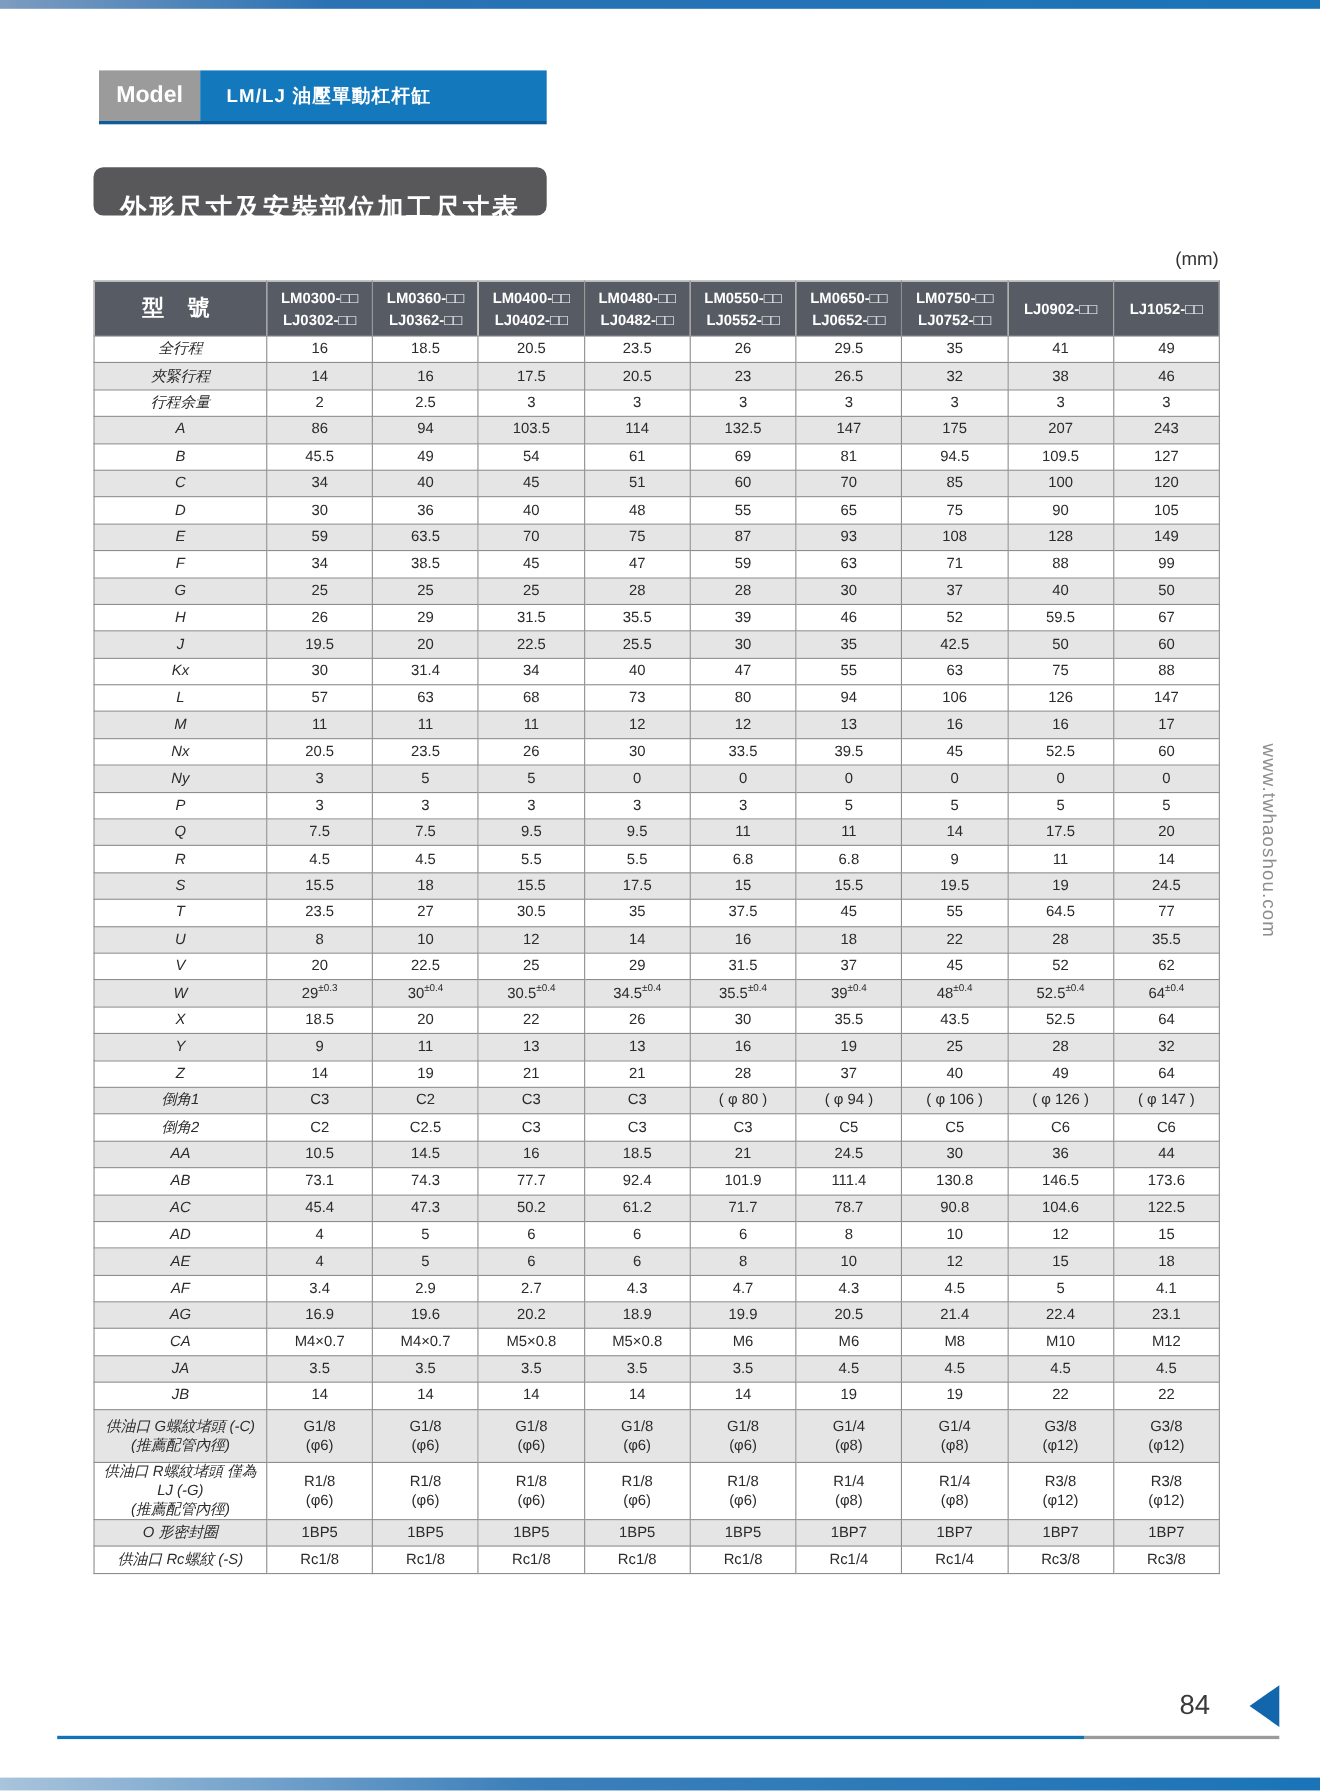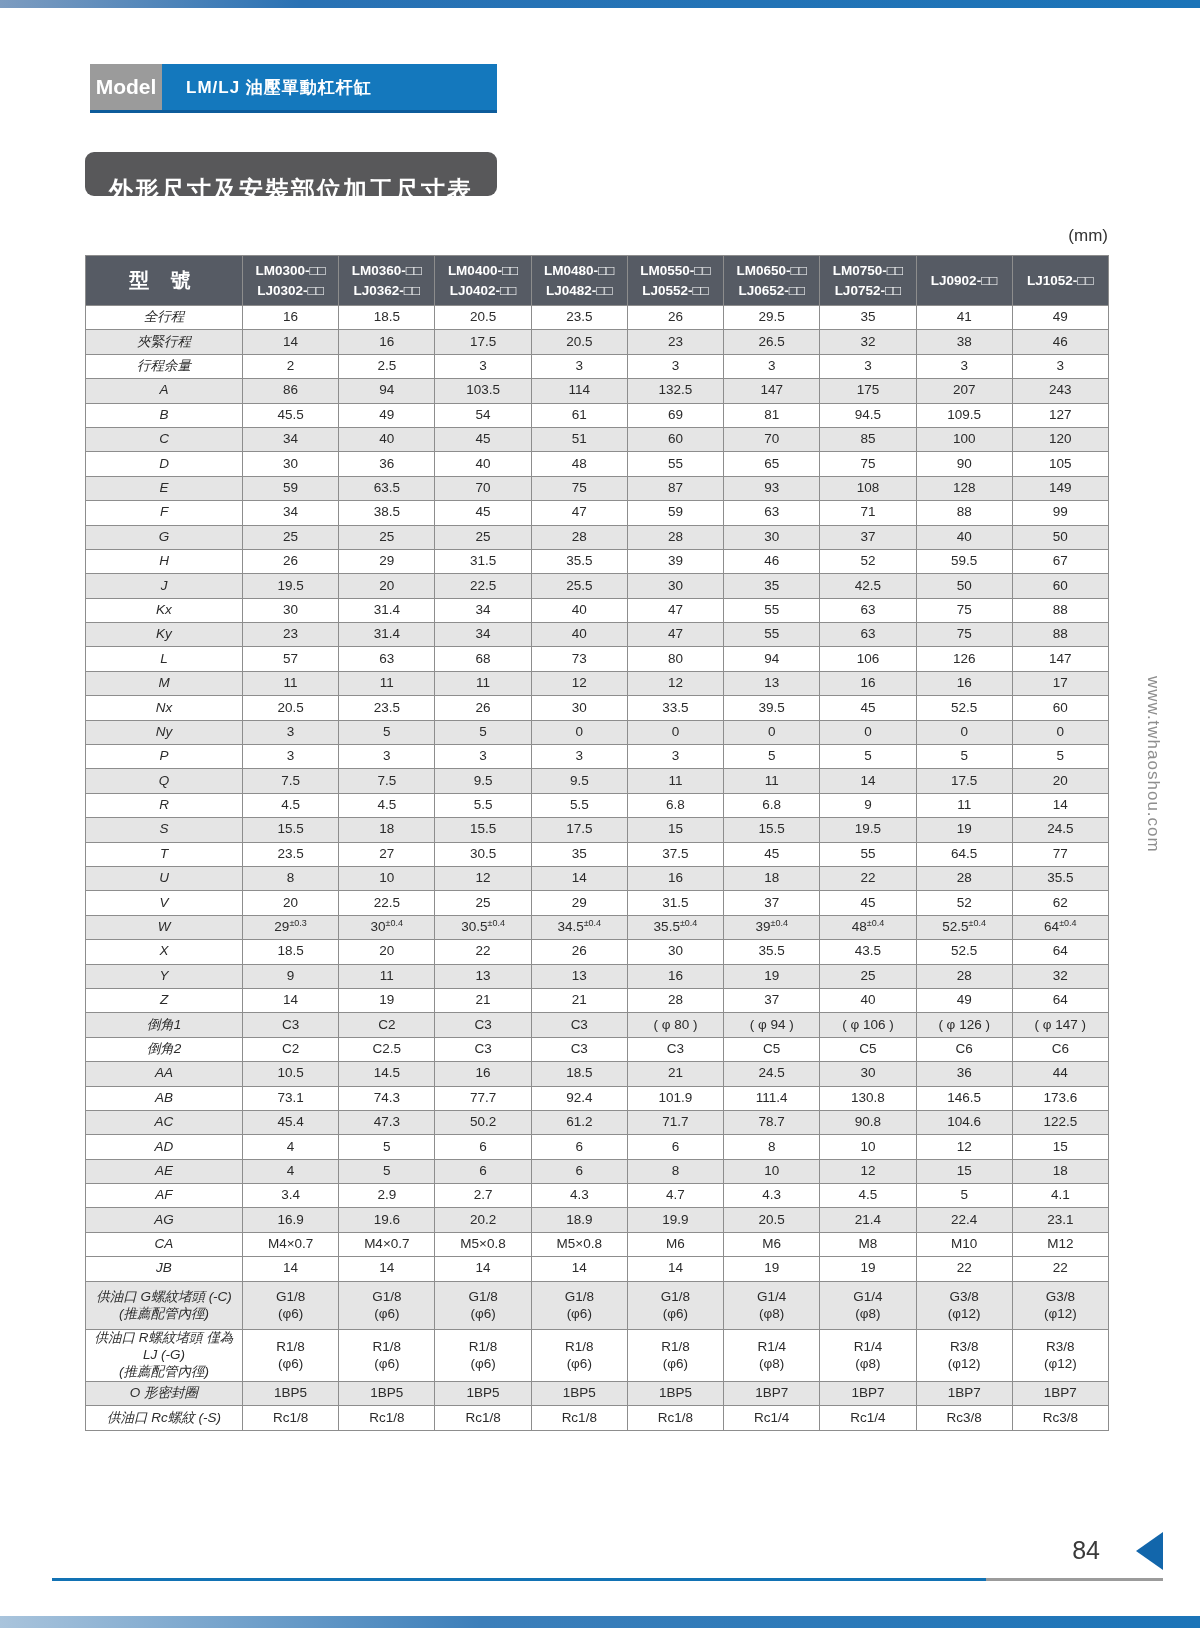--- a/index.html
+++ b/index.html
@@ -7,21 +7,21 @@
   body { font-family:"Liberation Sans","DejaVu Sans",sans-serif; }
   .page { position:relative; width:1200px; height:1628px; background:#fff; overflow:hidden; }
 
   .top-bar { position:absolute; left:0; top:0; width:1200px; height:8px;
              background:linear-gradient(90deg,#7d9cc0 0%, #2a72b4 25%, #1b74b8 100%); }
   .bottom-bar { position:absolute; left:0; bottom:0; width:1200px; height:12px;
              background:linear-gradient(90deg,#a9c4dc 0%, #3c7fba 40%, #1b74b8 100%); }
 
   .model-header { position:absolute; left:90px; top:64px; width:407px; height:49px;
                   display:flex; border-bottom:3px solid #0d5c9b; }
-  .model-tab { width:72px; background:#9b9b9b; color:#fff; font-weight:bold; font-size:21px;
+  .model-tab { width:92px; background:#9b9b9b; color:#fff; font-weight:bold; font-size:21px;
                display:flex; align-items:center; justify-content:center; }
   .model-title { flex:1; background:#1478bd; color:#fff; font-weight:bold; font-size:17px;
                  display:flex; align-items:center; padding-left:24px; letter-spacing:1px; }
 
   .section-title { position:absolute; left:85px; top:152px; height:44px; line-height:44px;
                    padding:16px 24px; background:#58585a; color:#fff; font-weight:bold;
                    font-size:24px; border-radius:9px; letter-spacing:2px; }
 
   .unit-label { position:absolute; left:1008px; top:226px; width:100px; text-align:right;
                 font-size:17px; color:#333; }
@@ -250,32 +250,20 @@
           <td>30</td>
           <td>31.4</td>
           <td>34</td>
           <td>40</td>
           <td>47</td>
           <td>55</td>
           <td>63</td>
           <td>75</td>
           <td>88</td>
         </tr>
-        <tr class="alt">
-          <td class="row-label">Ky</td>
-          <td>23</td>
-          <td>31.4</td>
-          <td>34</td>
-          <td>40</td>
-          <td>47</td>
-          <td>55</td>
-          <td>63</td>
-          <td>75</td>
-          <td>88</td>
-        </tr>
         <tr>
           <td class="row-label">L</td>
           <td>57</td>
           <td>63</td>
           <td>68</td>
           <td>73</td>
           <td>80</td>
           <td>94</td>
           <td>106</td>
           <td>126</td>
@@ -562,20 +550,32 @@
           <td>M4×0.7</td>
           <td>M4×0.7</td>
           <td>M5×0.8</td>
           <td>M5×0.8</td>
           <td>M6</td>
           <td>M6</td>
           <td>M8</td>
           <td>M10</td>
           <td>M12</td>
         </tr>
+        <tr class="alt">
+          <td class="row-label">JA</td>
+          <td>3.5</td>
+          <td>3.5</td>
+          <td>3.5</td>
+          <td>3.5</td>
+          <td>3.5</td>
+          <td>4.5</td>
+          <td>4.5</td>
+          <td>4.5</td>
+          <td>4.5</td>
+        </tr>
         <tr>
           <td class="row-label">JB</td>
           <td>14</td>
           <td>14</td>
           <td>14</td>
           <td>14</td>
           <td>14</td>
           <td>19</td>
           <td>19</td>
           <td>22</td>

